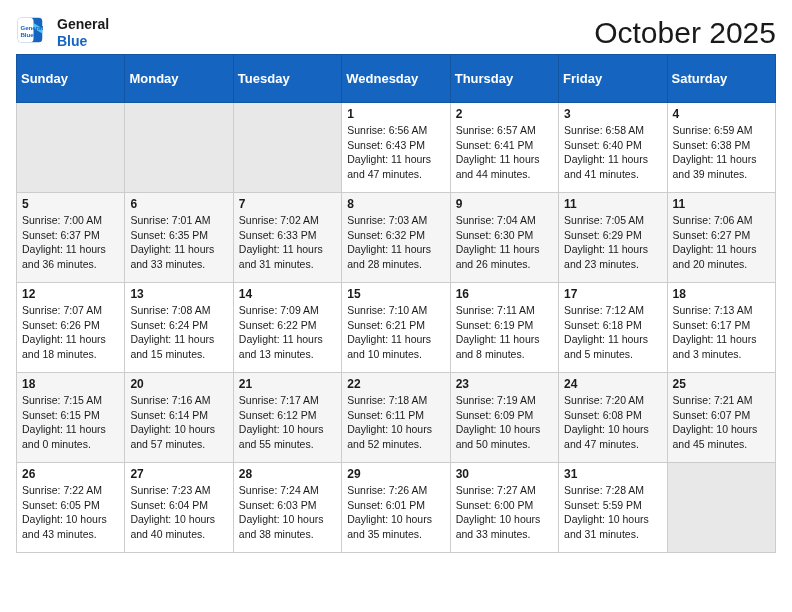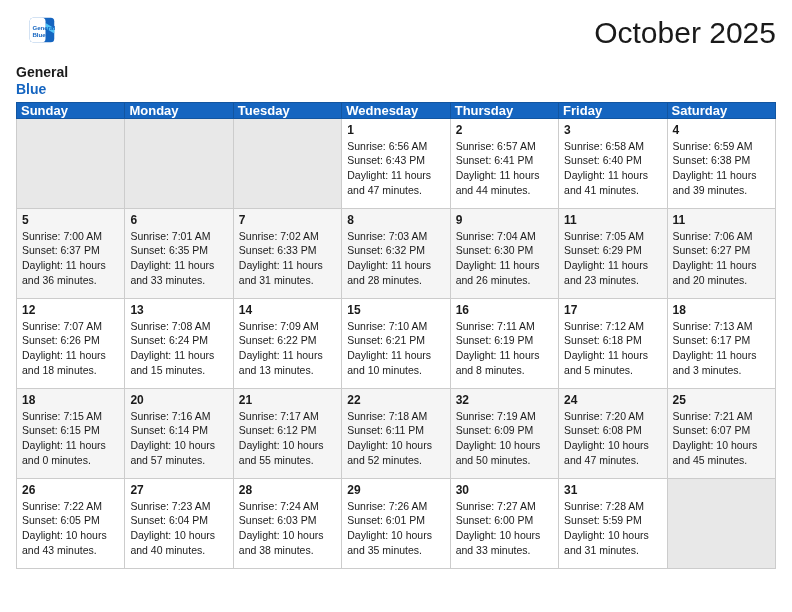--- a/index.html
+++ b/index.html
@@ -11,23 +11,21 @@
       padding: 16px;
     }
     .header {
       display: flex;
       align-items: flex-start;
       justify-content: space-between;
       margin-bottom: 4px;
     }
     .logo {
       display: flex;
-      align-items: center;
-      gap: 20px;
-      flex-direction: column;
+      gap: 13px;
     }
     .logo-text {
       font-size: 14px;
       font-weight: bold;
       line-height: 1.2;
       color: #1a1a1a;
     }
     .logo-icon {
       width: 28px;
       height: 28px;
@@ -46,21 +44,21 @@
     }
     .calendar-table {
       width: 100%;
       border-collapse: collapse;
       border: 1px solid #aaa;
     }
     .calendar-table th {
       background: #1565c0;
       color: #fff;
       font-size: 13px;
-      padding: 0 4px;
+      padding: 16px 4px;
       text-align: left;
       border: 1px solid #1255a0;
     }
     .calendar-table td {
       width: 108px;
       vertical-align: top;
       border: 1px solid #ccc;
       padding: 4px 5px;
       font-size: 10.5px;
       color: #1a1a1a;
@@ -211,21 +209,21 @@
         </td>
         <td>
           <span class="day-number">21</span>
           <div class="day-info">Sunrise: 7:17 AM<br>Sunset: 6:12 PM<br>Daylight: 10 hours and 55 minutes.</div>
         </td>
         <td>
           <span class="day-number">22</span>
           <div class="day-info">Sunrise: 7:18 AM<br>Sunset: 6:11 PM<br>Daylight: 10 hours and 52 minutes.</div>
         </td>
         <td>
-          <span class="day-number">32</span>
+          <span class="day-number">23</span>
           <div class="day-info">Sunrise: 7:19 AM<br>Sunset: 6:09 PM<br>Daylight: 10 hours and 50 minutes.</div>
         </td>
         <td>
           <span class="day-number">24</span>
           <div class="day-info">Sunrise: 7:20 AM<br>Sunset: 6:08 PM<br>Daylight: 10 hours and 47 minutes.</div>
         </td>
         <td>
           <span class="day-number">25</span>
           <div class="day-info">Sunrise: 7:21 AM<br>Sunset: 6:07 PM<br>Daylight: 10 hours and 45 minutes.</div>
         </td>

